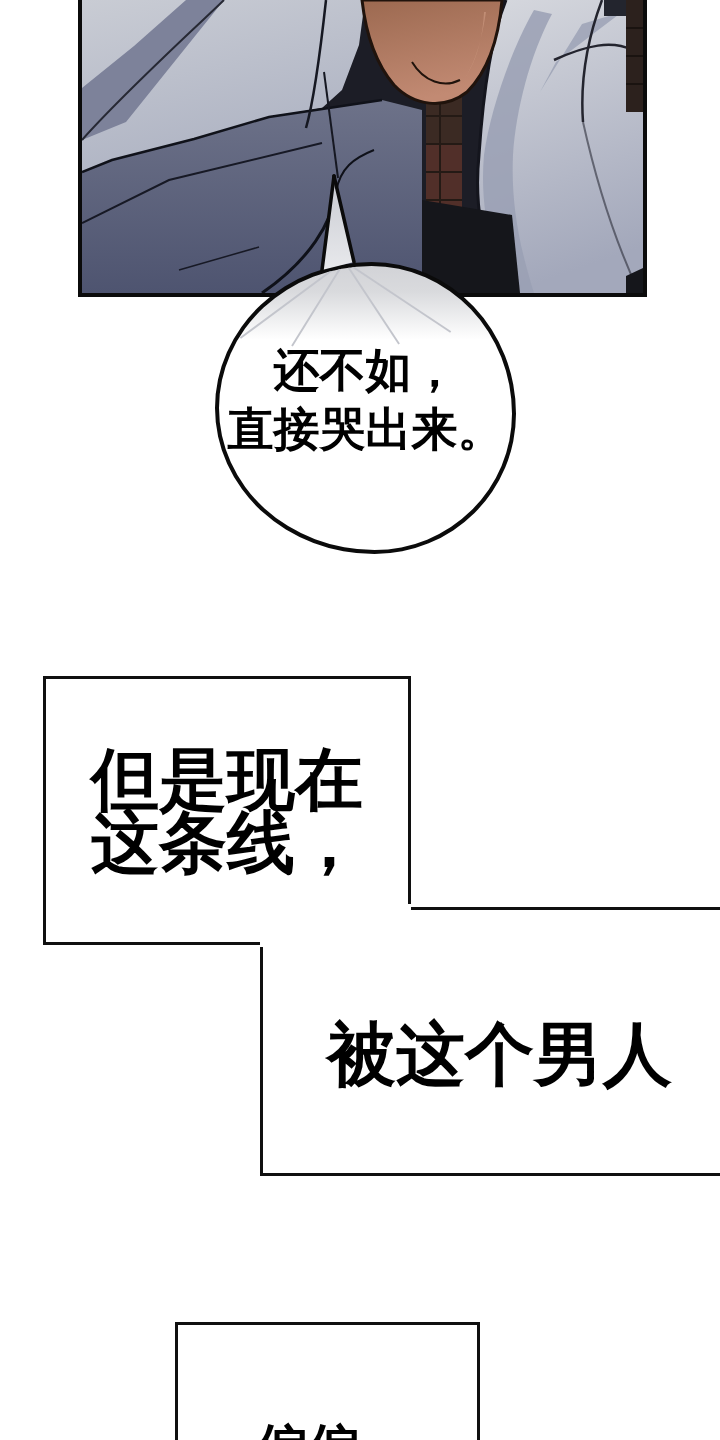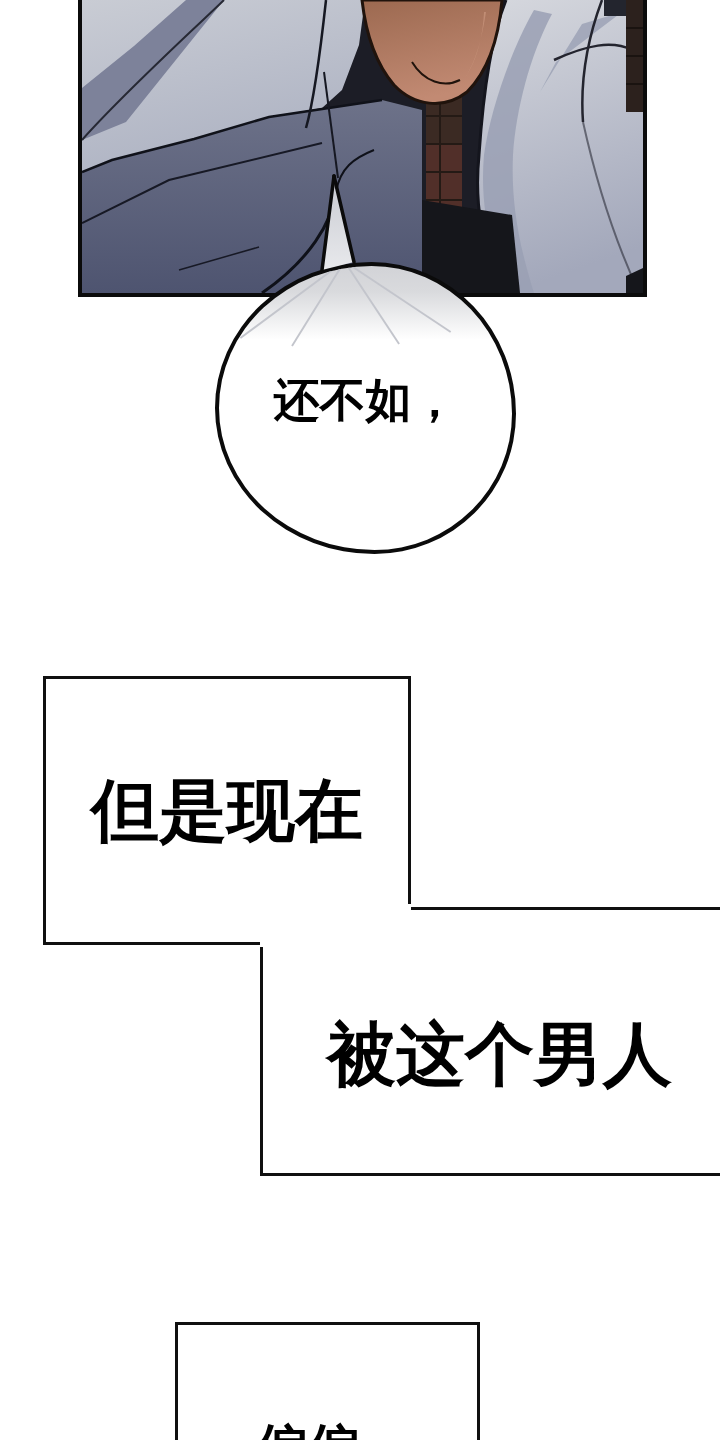--- a/index.html
+++ b/index.html
@@ -158,26 +158,28 @@
   <svg class="rays" viewBox="0 0 301 85" preserveAspectRatio="none">
     <g stroke="#c3c5cc" stroke-width="2" fill="none">
       <line x1="122" y1="0" x2="22" y2="72"></line>
       <line x1="126" y1="0" x2="75" y2="80"></line>
       <line x1="132" y1="0" x2="185" y2="78"></line>
       <line x1="136" y1="0" x2="238" y2="66"></line>
     </g>
   </svg>
   <div class="bubble-text">
     <span>还不如，</span>
+    <span>直接哭出来。</span>
   </div>
 </div>
 
 <div class="caption box1">
   <span class="caption-inner">
     <span style="display:block">但是现在</span>
+    <span style="display:block">这条线，</span>
   </span>
 </div>
 
 <div class="caption box2">
   <span class="caption-inner">
     <span style="display:block">被这个男人</span>
   </span>
 </div>
 
 <div class="joint-patch"></div>

